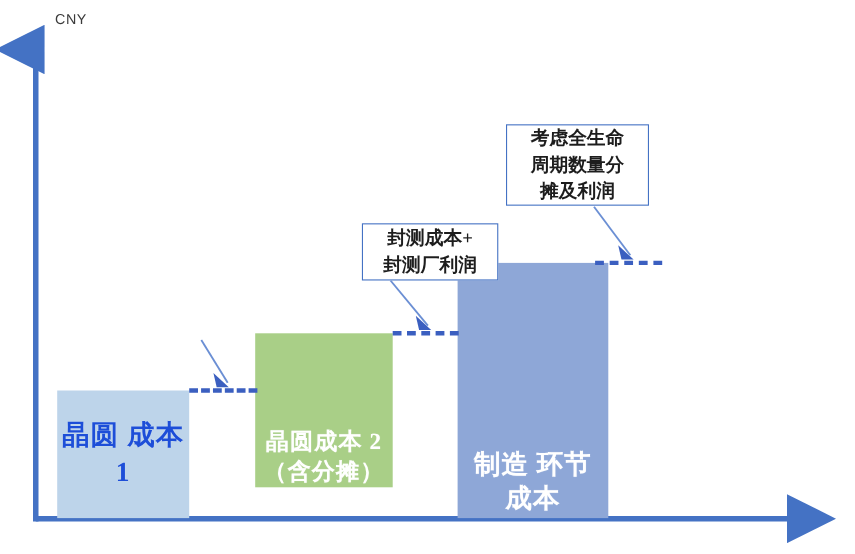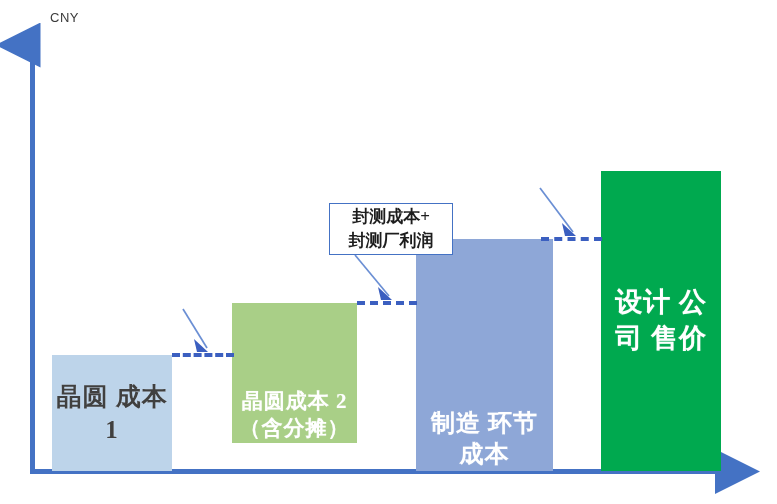--- a/index.html
+++ b/index.html
@@ -47,21 +47,21 @@
     font-family: "Liberation Serif", serif;
     font-weight: 700;
     line-height: 1.32;
     letter-spacing: 1px;
     text-shadow: 0 0 1px rgba(255,255,255,.45);
     overflow: hidden;
   }
   .bar-label { display: block; padding: 0 3px; }
 
   #bar-1 { left: 52px;  top: 355px; width: 120px; height: 116px; background: #bdd4ea; font-size: 25px; }
-  #bar-1 .bar-label { color: #404040; }
+  #bar-1 .bar-label { color: #1d4ed8; }
   #bar-2 { left: 232px; top: 303px; width: 125px; height: 140px; background: #a9cf87; font-size: 21px; align-items: flex-end; }
   #bar-3 { left: 416px; top: 239px; width: 137px; height: 232px; background: #8ea7d7; font-size: 24px; align-items: flex-end; }
   #bar-4 { left: 601px; top: 171px; width: 120px; height: 300px; background: #00a94f; font-size: 27px; }
 
   
   .connector {
     position: absolute;
     height: 0;
     border-top: 4px dashed #3b5fc0;
   }
@@ -138,25 +138,20 @@
   <div class="bar" id="bar-2">
     <span class="bar-label">晶圆成本
 2
 （含分摊）</span>
   </div>
   <div class="bar" id="bar-3">
     <span class="bar-label">制造
 环节
 成本</span>
   </div>
-  <div class="bar" id="bar-4">
-    <span class="bar-label">设计
-公司
-售价</span>
-  </div>
 
   <div class="connector" id="conn-1"></div>
   <div class="connector" id="conn-2"></div>
   <div class="connector" id="conn-3"></div>
 
   <svg class="conn-arrow" id="arrow-1" viewBox="0 0 16 16">
     <path d="M 1 1 L 15 14 L 4 14 Z" fill="#3b5fc0"></path>
   </svg>
   <svg class="conn-arrow" id="arrow-2" viewBox="0 0 16 16">
     <path d="M 1 1 L 15 14 L 4 14 Z" fill="#3b5fc0"></path>
@@ -168,14 +163,19 @@
   <svg class="leader-svg" viewBox="0 0 777 504">
     <line x1="183" y1="309" x2="207" y2="348" stroke="#6b8fd4" stroke-width="1.7"></line>
     <line x1="355" y1="255" x2="389" y2="296" stroke="#6b8fd4" stroke-width="1.7"></line>
     <line x1="540" y1="188" x2="573" y2="232" stroke="#6b8fd4" stroke-width="1.7"></line>
   </svg>
 
   <div class="callout" id="callout-2">
     <span>封测成本+
 封测厂利润</span>
   </div>
+  <div class="callout" id="callout-3">
+    <span>考虑全生命
+周期数量分
+摊及利润</span>
+  </div>
 
 </div>
 
 </body></html>

